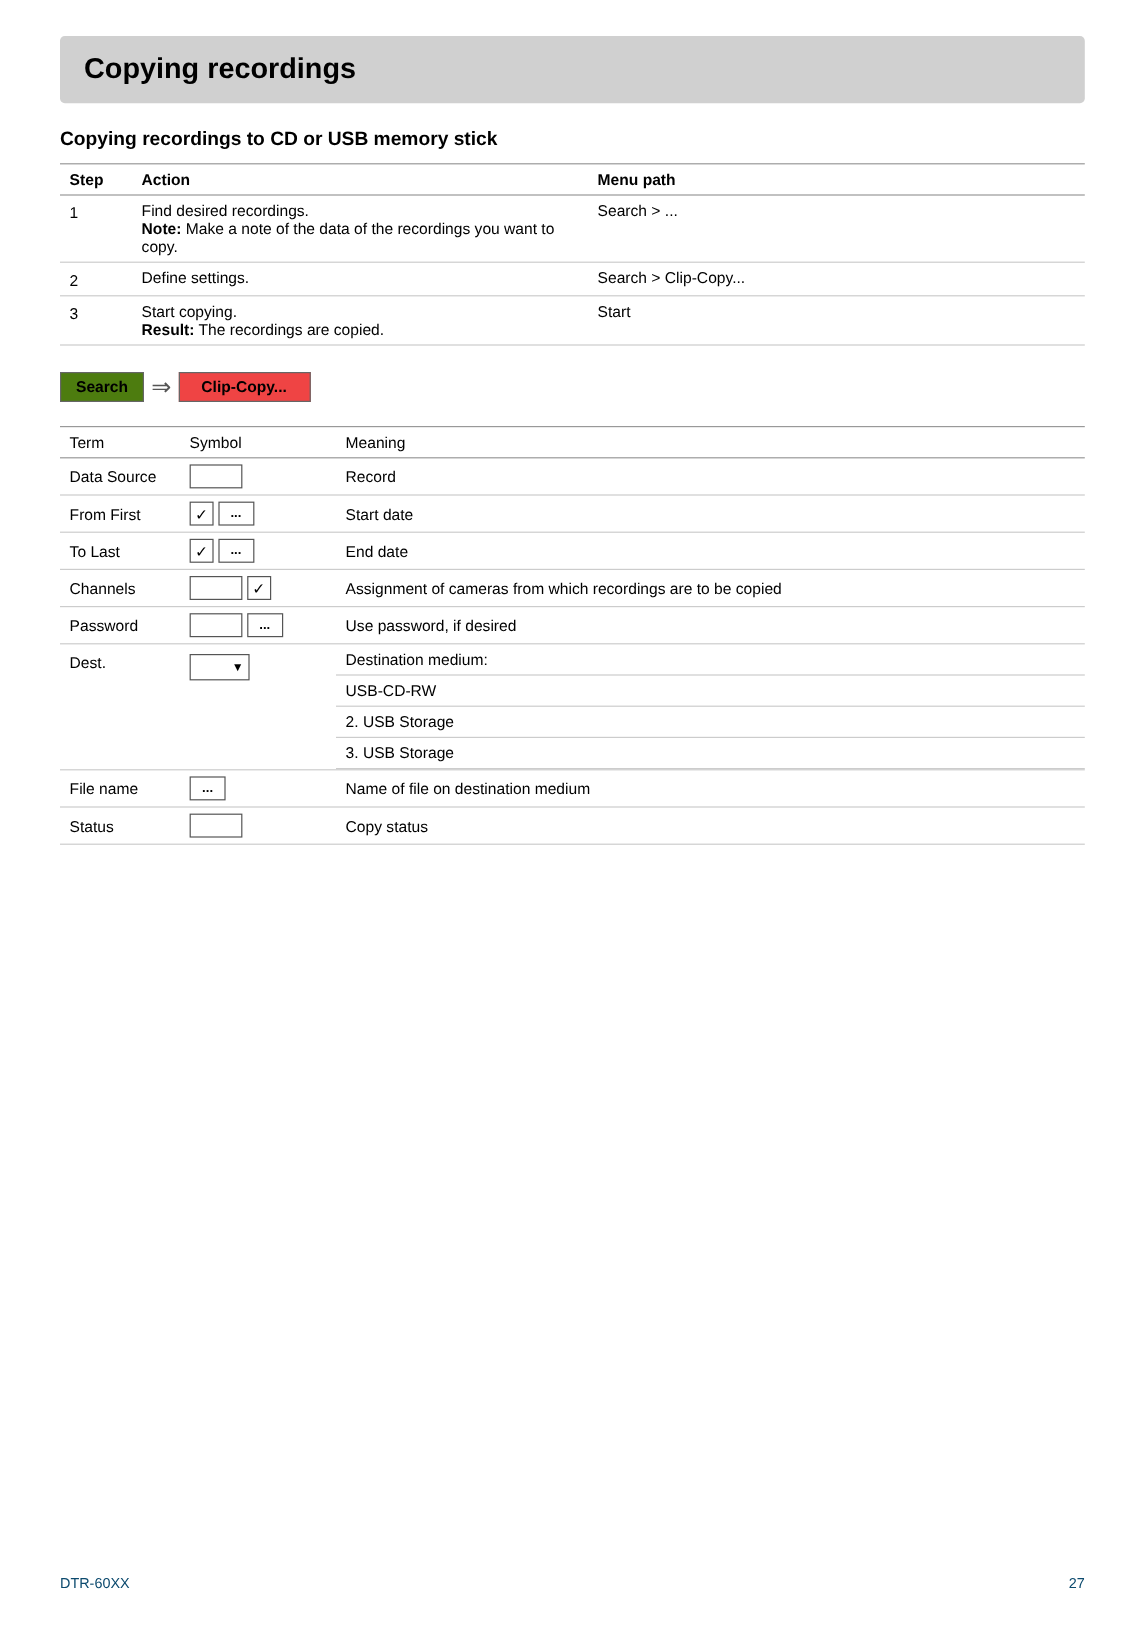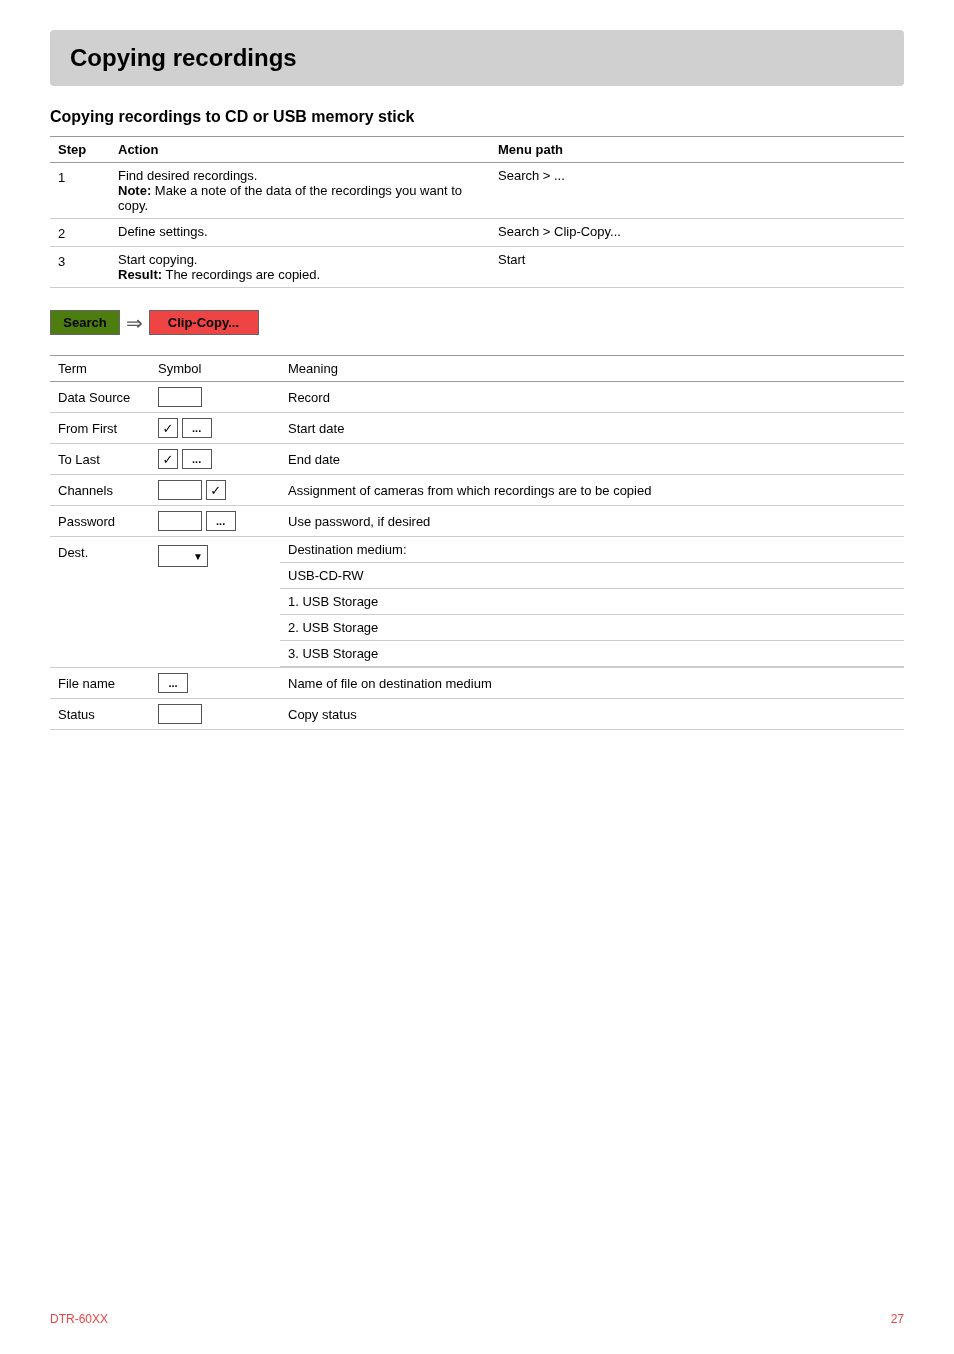--- a/index.html
+++ b/index.html
@@ -176,21 +176,21 @@
     
     .page-footer {
       position: absolute;
       bottom: 28px;
       left: 50px;
       right: 50px;
       display: flex;
       justify-content: space-between;
       align-items: center;
       font-size: 12px;
-      color: #ef4444;
+      color: #0c4a6e;
     }
   </style>
 </head>
 <body>
 
 <div class="page-container">
 
   <div class="page-title-bar">
     <h1>Copying recordings</h1>
   </div>
@@ -308,23 +308,20 @@
         <td style="padding:0;">
           <table style="width:100%; border-collapse:collapse;">
             <tbody>
                 <tr>
                   <td style="padding:5px 8px; border-bottom:1px solid #ccc;">Destination medium:</td>
                 </tr>
             <tr>
                   <td style="padding:5px 8px; border-bottom:1px solid #ccc;">USB-CD-RW</td>
                 </tr>
             <tr>
-                  <td style="padding:5px 8px; border-bottom:1px solid #ccc;">1. USB Storage</td>
-                </tr>
-            <tr>
                   <td style="padding:5px 8px; border-bottom:1px solid #ccc;">2. USB Storage</td>
                 </tr>
             <tr>
                   <td style="padding:5px 8px;">3. USB Storage</td>
                 </tr>
           </tbody>
             </table>
         </td>
       </tr>
 

